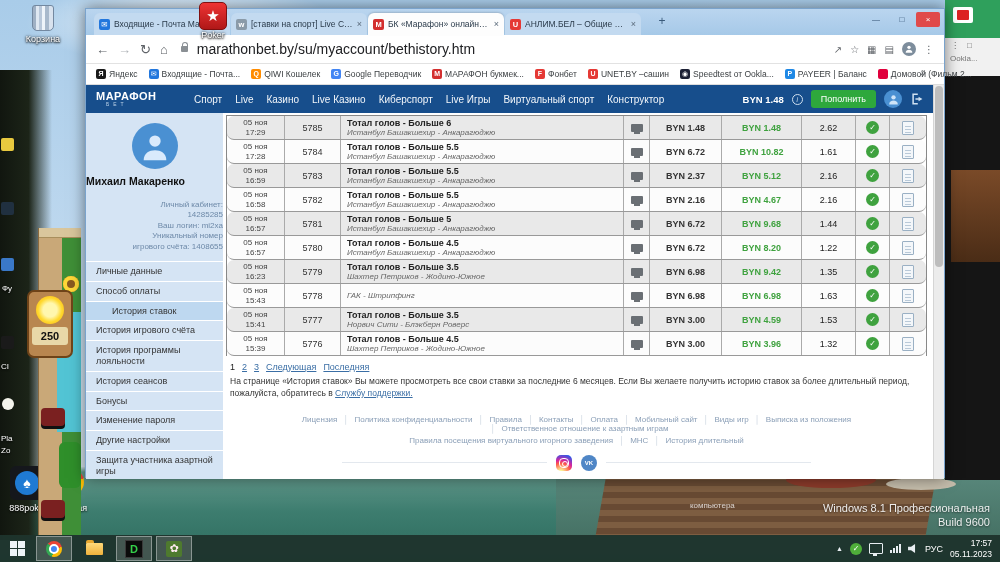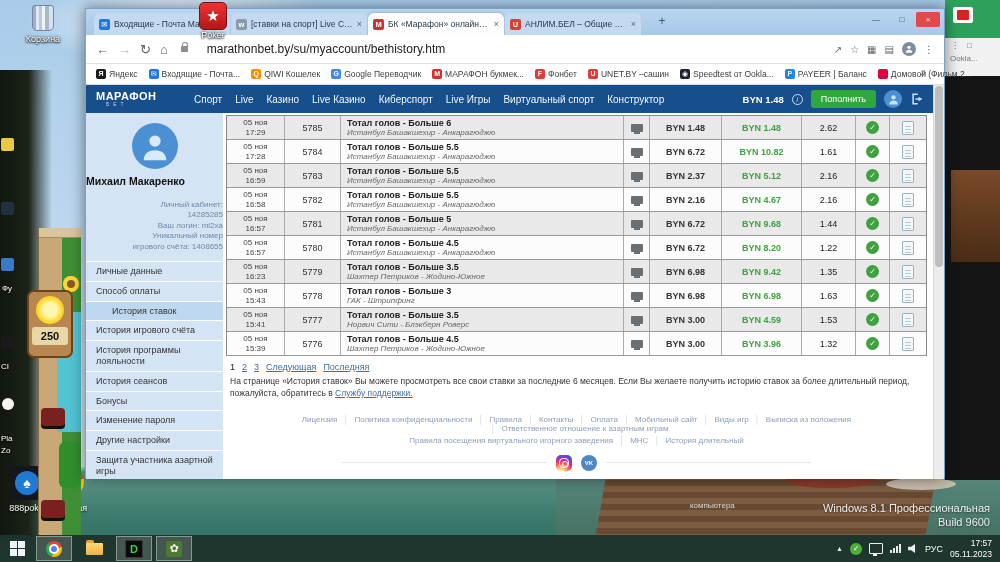--- a/index.html
+++ b/index.html
@@ -110,21 +110,21 @@
   .newtab{width:18px;height:16px;margin-left:4px;color:#3a5a7a;font-size:12px;line-height:15px;text-align:center;}
   .winbtns{position:absolute;right:4px;top:3px;display:flex;gap:2px;}
   .winbtns span{width:24px;height:15px;font-size:8px;display:flex;align-items:center;justify-content:center;color:#2b4a6b;}
   .winbtns .close{background:#e04a4a;color:#fff;border-radius:2px;}
 
   .navbar{height:28px;background:#fff;border-bottom:1px solid #e2e2e2;display:flex;align-items:center;gap:9px;padding:0 10px;}
   .nv{color:#5f6368;font-size:13px;line-height:1;}
   .nv.dim{color:#b0b4b8;}
   .lock{width:7px;height:6px;background:#8a8f94;border-radius:1px;position:relative;margin-left:4px;}
   .lock::before{content:"";position:absolute;top:-4px;left:1px;width:4px;height:4px;border:1px solid #8a8f94;border-bottom:none;border-radius:3px 3px 0 0;}
-  .url{flex:1;font-size:12px;color:#202124;margin-left:10px;}
+  .url{flex:1;font-size:14px;color:#202124;}
   .nav-right{display:flex;align-items:center;gap:8px;}
   .nav-right .ic{color:#5f6368;font-size:10px;}
   .avatar-sm{width:14px;height:14px;border-radius:50%;background:#7d8d9c;display:flex;align-items:center;justify-content:center;}
   .avatar-sm svg{width:10px;height:10px;}
 
   .bookmarks{height:20px;background:#fff;border-bottom:1px solid #ddd;display:flex;align-items:center;gap:11px;padding:0 10px;}
   .bm{display:flex;align-items:center;gap:3px;font-size:8.5px;color:#3c4043;white-space:nowrap;}
   .bm .fv{width:10px;height:10px;border-radius:2px;color:#fff;font-size:7px;font-weight:bold;text-align:center;line-height:10px;}
   .bm-overflow{margin-left:auto;color:#5f6368;font-size:10px;}
 
@@ -153,21 +153,21 @@
     display:flex;align-items:center;justify-content:center;}
   .avatar-big svg{width:34px;height:34px;}
   .uname{font-size:10.5px;font-weight:bold;color:#111;text-align:left;margin-top:6px;}
   .uinfo{font-size:8px;color:#6d89a8;text-align:right;line-height:1.3;margin-top:13px;}
   .menu{margin-top:9px;}
   .mi{padding:4px 8px 4px 10px;font-size:9px;color:#333;border-top:1px solid #fff;line-height:1.2;}
   .mi.active{background:#bed8f0;padding-left:26px;}
 
   .main{flex:1;background:#fff;padding:2px 7px 0 3px;min-width:0;}
   .bets{border:1px solid #888;border-bottom:none;}
-  .trow{display:flex;height:24px;border-bottom:1px solid #999;background:#fcfcfc;box-sizing:border-box;}
+  .trow{display:flex;height:24px;border-bottom:1px solid #999;background:#fcfcfc;box-sizing:border-box;border-radius:7px;}
   .bets > div.trow:nth-of-type(odd){background:#e9e9e9;}
   .trow > div{border-right:1px solid #aaa;display:flex;flex-direction:column;justify-content:center;box-sizing:border-box;}
   .c-date{width:58px;text-align:center;font-size:8px;color:#444;line-height:1.25;}
   .c-id{width:56px;align-items:center;font-size:9px;color:#333;}
   .c-desc{flex:1;padding-left:6px;min-width:0;}
   .c-desc .bet{font-size:9px;font-weight:bold;color:#222;white-space:nowrap;overflow:hidden;}
   .c-desc .match{font-size:8px;color:#666;font-style:italic;white-space:nowrap;overflow:hidden;}
   .c-tv{width:26px;align-items:center;}
   .tv-ico{width:12px;height:8px;background:#6a6f74;border-radius:1px;position:relative;}
   .tv-ico::after{content:"";position:absolute;left:3px;bottom:-2px;width:6px;height:2px;background:#6a6f74;}
@@ -712,21 +712,20 @@
 
                 <div class="trow">
                   <div class="c-date">
                     <span>05 ноя</span>
                     <span>15:43</span>
                   </div>
                   <div class="c-id">
                     <span>5778</span>
                   </div>
                   <div class="c-desc">
-                    <div class="bet">Тотал голов - Больше 3</div>
                     <div class="match">ГАК - Штрипфинг</div>
                   </div>
                   <div class="c-tv">
                     <span class="tv-ico"></span>
                   </div>
                   <div class="c-stake">
                     <span>BYN 6.98</span>
                   </div>
                   <div class="c-win">
                     <span>BYN 6.98</span>

